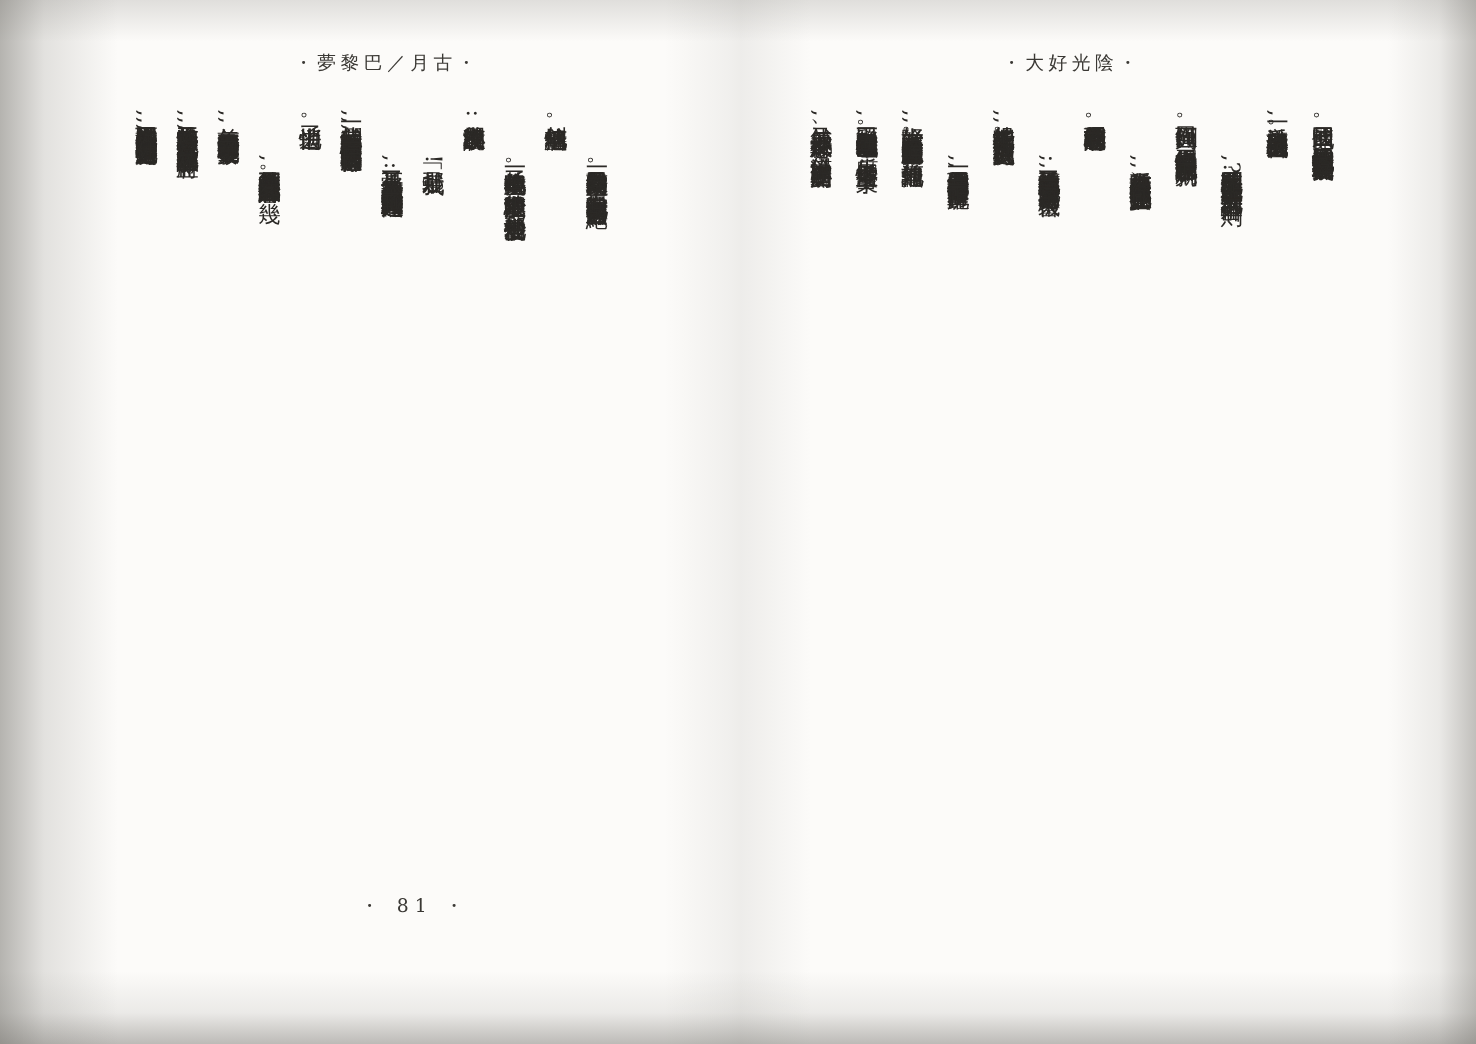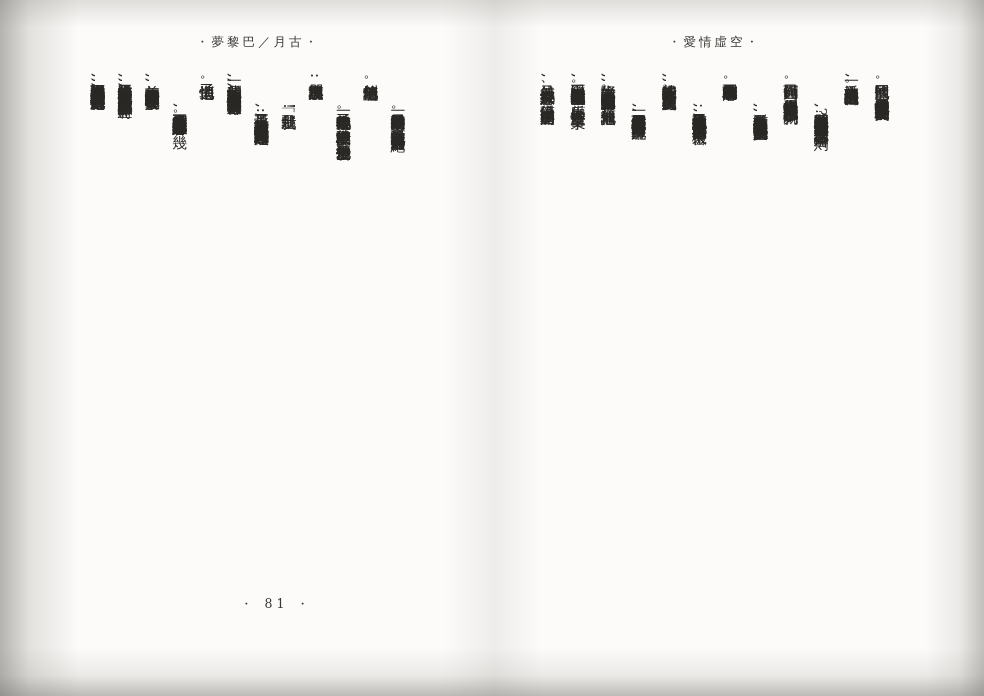--- a/index.html
+++ b/index.html
@@ -52,21 +52,21 @@
     font-size:12.5px;
     letter-spacing:4px;
     color:#3a3834;
   }
 </style>
 </head>
 <body>
 
 <div class="spread">
 
-  <div class="running-head right">・愛情虛空・</div>
+  <div class="running-head right">・大好光陰・</div>
 
   <div class="running-head left">・夢黎巴／月古・</div>
 
   <div class="vtext right-page">
       <div class="col">他回國展覽。他先交了四十幅油畫托大使館運回臺北,然後拿那四百美金先到埃及</div>
       <div class="col">旅遊一番,結果失去了返抵國門的機會。</div>
       <div class="col">　　他曾問及法國朋友達昂,為什麼他的夫人要工作?朋友告訴他,若不工作,則</div>
       <div class="col">僅夠餬口而已。常玉卻覺得很奇怪,他認為只要能餬口,不就夠了嗎?</div>
       <div class="col">　　由種種跡象看來,戕害常玉藝術生命最大的致命傷,是在於他的缺少責任感、</div>
       <div class="col">不能節制及今朝有酒今朝醉的苟且心理。</div>

